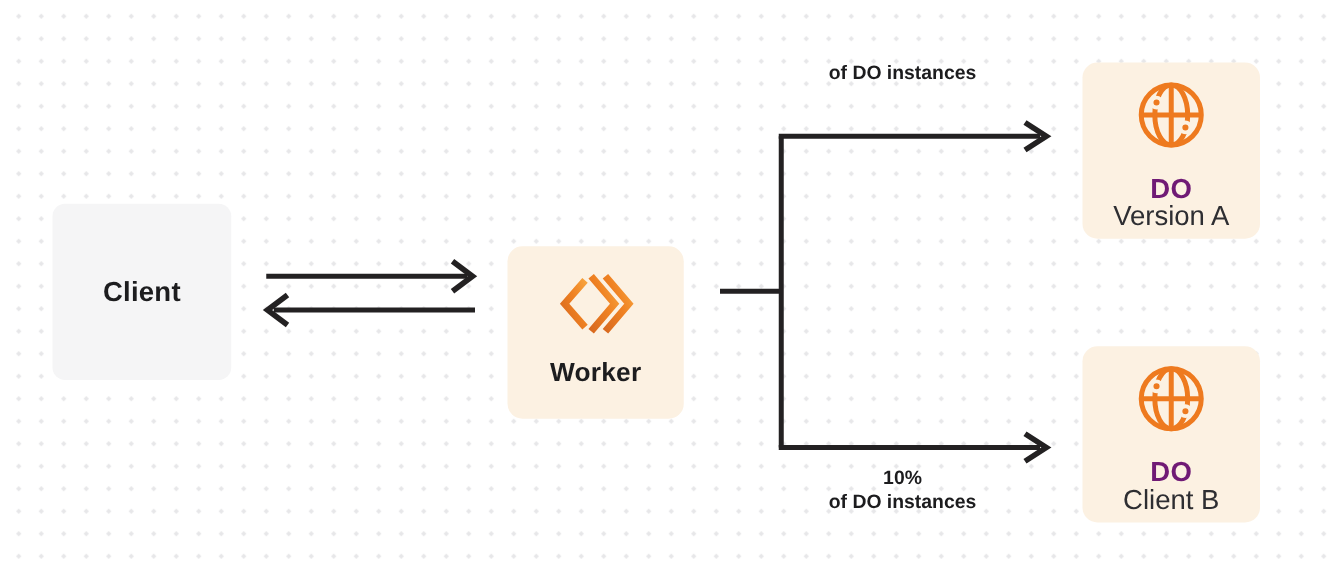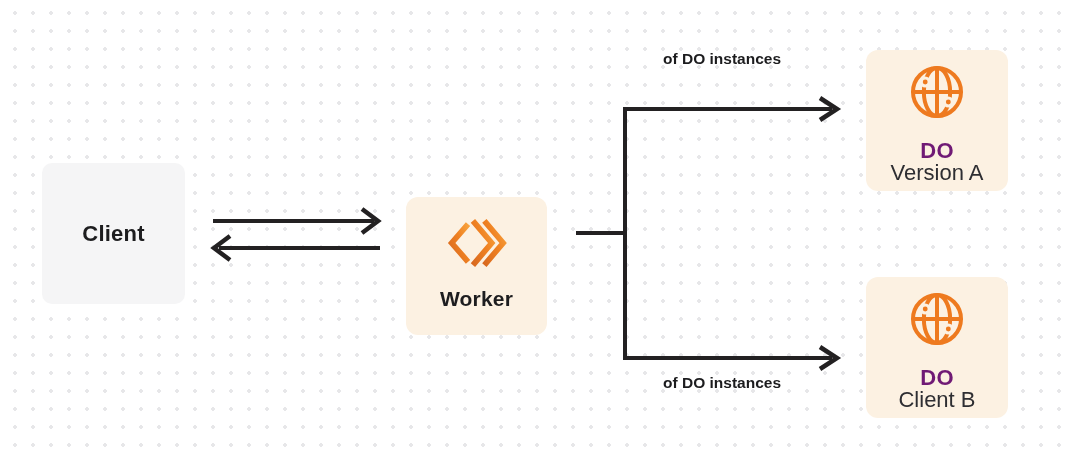--- a/index.html
+++ b/index.html
@@ -183,16 +183,17 @@
       <circle cx="44.5" cy="43" r="4.4" fill="#ee7a1f" stroke="#fcf1e2" stroke-width="3.4"></circle>
     </svg>
     <span class="do-title">DO</span>
     <span class="do-subtitle">Client B</span>
   </div>
 
   <div class="edge-label edge-label-a">
     <div>of DO instances</div>
   </div>
   <div class="edge-label edge-label-b">
+    <div>10%</div>
     <div>of DO instances</div>
   </div>
 
 </div>
 
 </body></html>

